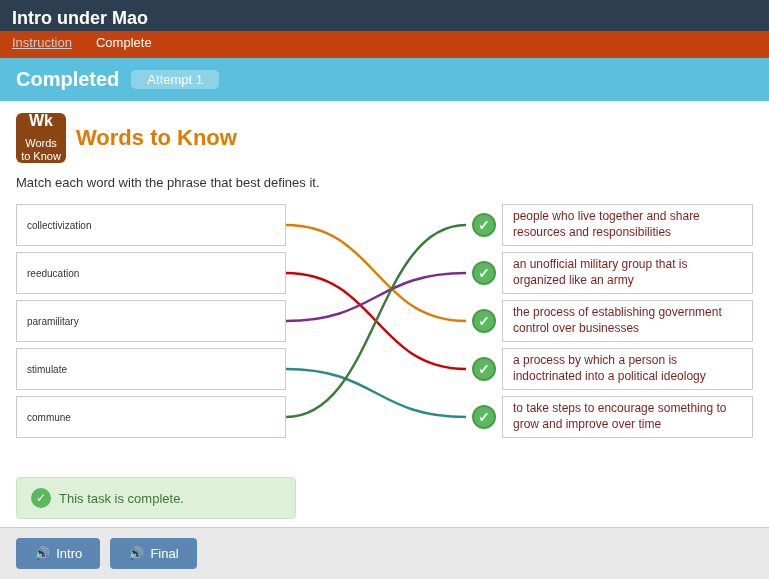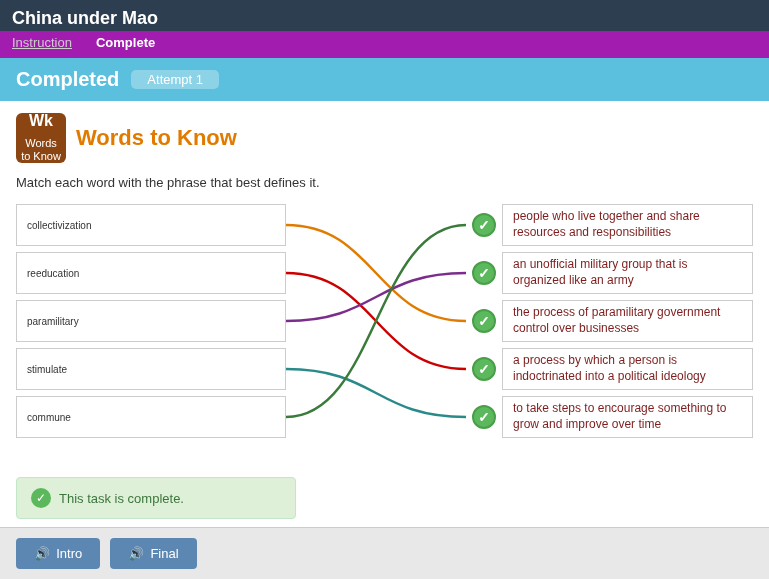--- a/index.html
+++ b/index.html
@@ -5,32 +5,32 @@
     * { box-sizing: border-box; margin: 0; padding: 0; }
     body { font-family: Arial, sans-serif; font-size: 13px; background: #f0f0f0; width: 769px; height: 579px; overflow: hidden; }
 
     .title-bar {
       background: #2c3e50;
       color: white;
       padding: 8px 12px 2px 12px;
     }
     .title-bar h1 { font-size: 18px; font-weight: bold; }
     .nav-bar {
-      background: #a21caf;
+      background: #c2410c;
       display: flex;
       padding: 0 12px 4px 0;
     }
     .nav-item {
       color: #ccc;
       padding: 4px 12px;
       font-size: 13px;
       cursor: pointer;
       text-decoration: underline;
     }
-    .nav-item.active { color: white; font-weight: bold; text-decoration: none; }
+    .nav-item.active { color: white; font-weight: normal; text-decoration: none; }
 
     .completed-bar {
       background: #5bc0de;
       color: white;
       padding: 10px 16px;
       font-size: 20px;
       font-weight: bold;
       display: flex;
       align-items: center;
       gap: 12px;
@@ -222,21 +222,21 @@
       width: 180px;
       height: 258px;
       overflow: visible;
     }
   </style>
 </head>
 <body>
 
 <div>
   <div class="title-bar">
-    <h1>China under Mao</h1>
+    <h1>Intro under Mao</h1>
   </div>
   <div class="nav-bar">
     <div class="nav-item">Instruction</div>
     <div class="nav-item active">Complete</div>
   </div>
 </div>
 
 <div class="completed-bar">
   <span>Completed</span>
   <span class="attempt-badge">Attempt 1</span>
@@ -307,21 +307,21 @@
     </div>
 
     <div class="right-defs">
       <div class="def-box">
         <span>people who live together and share resources and responsibilities</span>
       </div>
       <div class="def-box">
         <span>an unofficial military group that is organized like an army</span>
       </div>
       <div class="def-box">
-        <span>the process of paramilitary government control over businesses</span>
+        <span>the process of establishing government control over businesses</span>
       </div>
       <div class="def-box">
         <span>a process by which a person is indoctrinated into a political ideology</span>
       </div>
       <div class="def-box">
         <span>to take steps to encourage something to grow and improve over time</span>
       </div>
     </div>
   </div>
 

